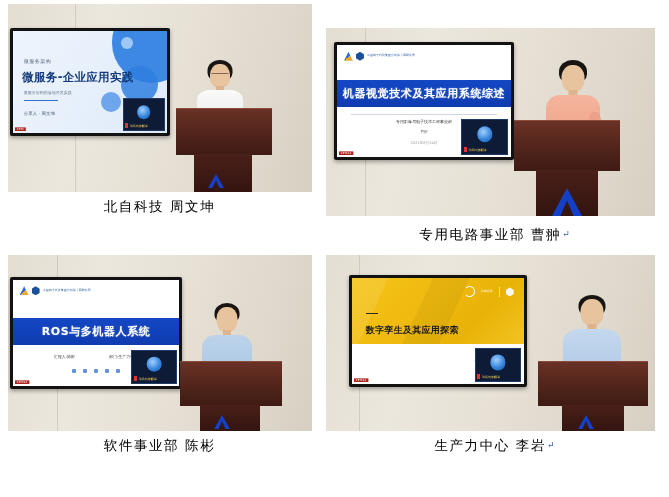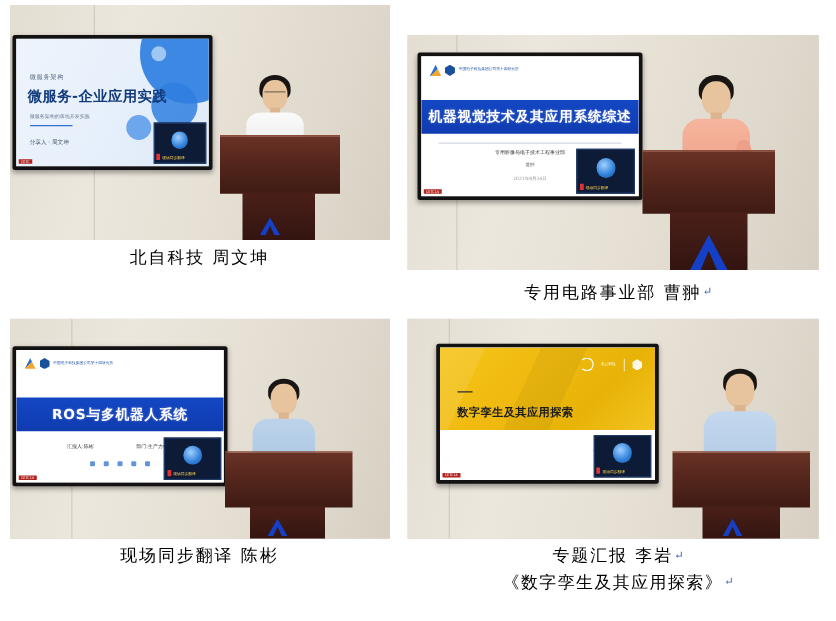--- a/index.html
+++ b/index.html
@@ -427,21 +427,21 @@
           <div class="p-body" style="top:32px;width:50px;height:48px;background:linear-gradient(180deg,#bcd3ea,#a9c5e2);"></div>
         </div>
 
         <div class="podium" style="left:172px;top:106px;width:102px;height:44px;"></div>
         <div class="podium-base" style="left:192px;top:150px;width:60px;height:26px;"></div>
         <div class="tri-blue" style="left:206px;top:160px;"></div>
       </div>
 
       <div class="caption" style="top:185px;">
         <div class="cap-line">
-          <span>现场同步翻译 陈彬</span><span class="pilcrow"></span>
+          <span>软件事业部 陈彬</span><span class="pilcrow"></span>
         </div>
       </div>
     </div>
 
     <div class="cell cell-br">
       <div class="photo ph-br">
         <div class="wall wall-br"></div>
 
         <div class="tv" style="left:8px;top:20px;width:178px;height:112px;margin-left:15px;">
           <div class="tv-inner">
@@ -476,22 +476,19 @@
           <div class="p-body" style="top:34px;width:58px;height:52px;background:linear-gradient(180deg,#c4d8ee,#aec8e4);"></div>
         </div>
 
         <div class="podium" style="left:212px;top:106px;width:110px;height:44px;"></div>
         <div class="podium-base" style="left:236px;top:150px;width:62px;height:26px;"></div>
         <div class="tri-blue" style="left:252px;top:160px;"></div>
       </div>
 
       <div class="caption" style="top:185px;">
         <div class="cap-line">
-          <span>专题汇报 李岩</span><span class="pilcrow">↵</span>
-        </div>
-        <div class="cap-line title-line">
-          <span>《数字孪生及其应用探索》</span><span class="pilcrow">↵</span>
+          <span>生产力中心 李岩</span><span class="pilcrow">↵</span>
         </div>
       </div>
     </div>
 
   </div>
 </div>
 
 </body></html>

